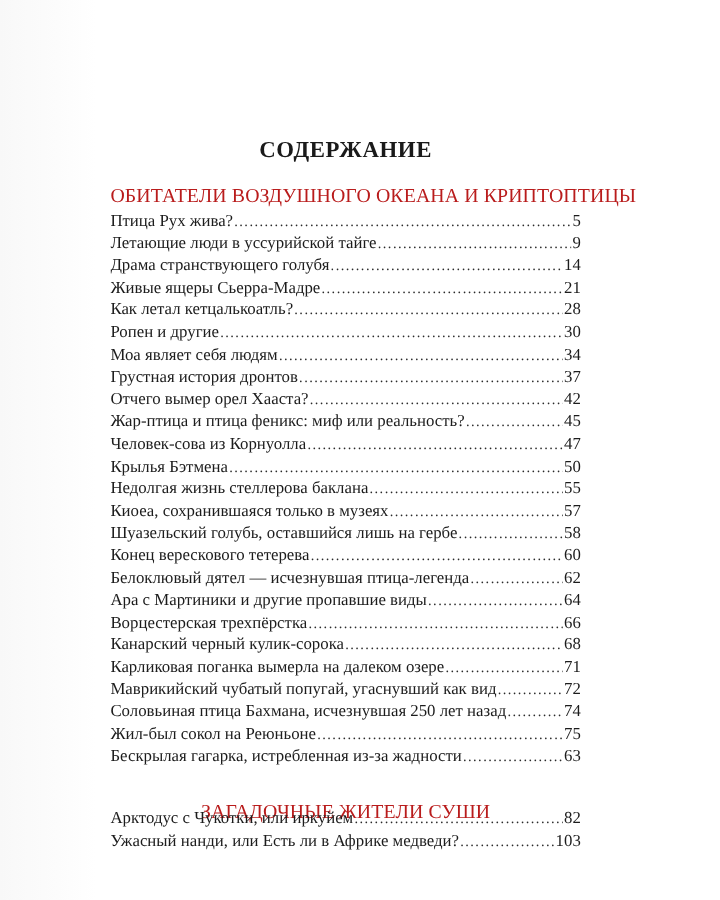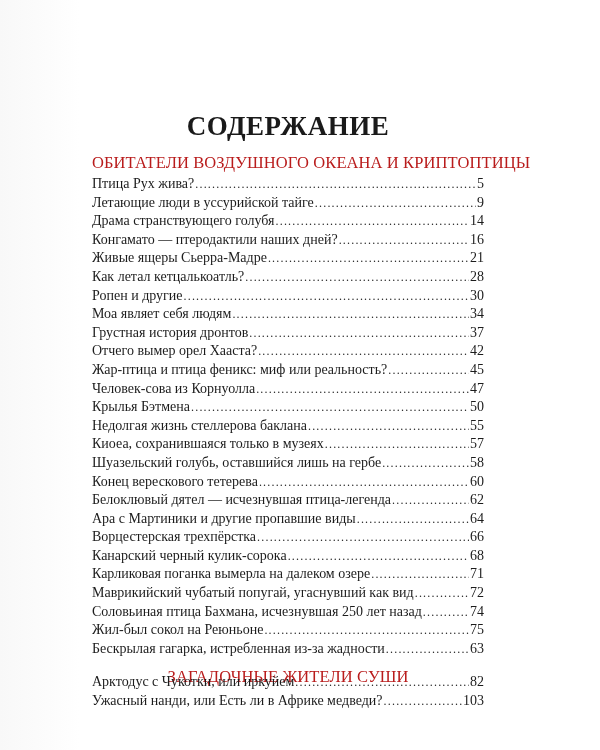--- a/index.html
+++ b/index.html
@@ -26,21 +26,21 @@
       left: 92px;
       top: 0;
       width: 392px;
     }
     .toc-title {
       position: absolute;
       left: 0;
       width: 392px;
       top: 114px;
       text-align: center;
-      font-size: 27px;
+      font-size: 19px;
       font-weight: bold;
       letter-spacing: 0.5px;
       color: #1a1a1a;
       line-height: 24px;
     }
     .section-heading {
       position: absolute;
       left: 0;
       width: 392px;
       text-align: center;
@@ -108,25 +108,20 @@
         <span class="entry-title">Летающие люди в уссурийской тайге</span>
         <span class="entry-leader"></span>
         <span class="entry-page">9</span>
       </li>
     <li class="toc-entry">
         <span class="entry-title">Драма странствующего голубя</span>
         <span class="entry-leader"></span>
         <span class="entry-page">14</span>
       </li>
     <li class="toc-entry">
-        <span class="entry-title">Конгамато — птеродактили наших дней?</span>
-        <span class="entry-leader"></span>
-        <span class="entry-page">16</span>
-      </li>
-    <li class="toc-entry">
         <span class="entry-title">Живые ящеры Сьерра-Мадре</span>
         <span class="entry-leader"></span>
         <span class="entry-page">21</span>
       </li>
     <li class="toc-entry">
         <span class="entry-title">Как летал кетцалькоатль?</span>
         <span class="entry-leader"></span>
         <span class="entry-page">28</span>
       </li>
     <li class="toc-entry">

